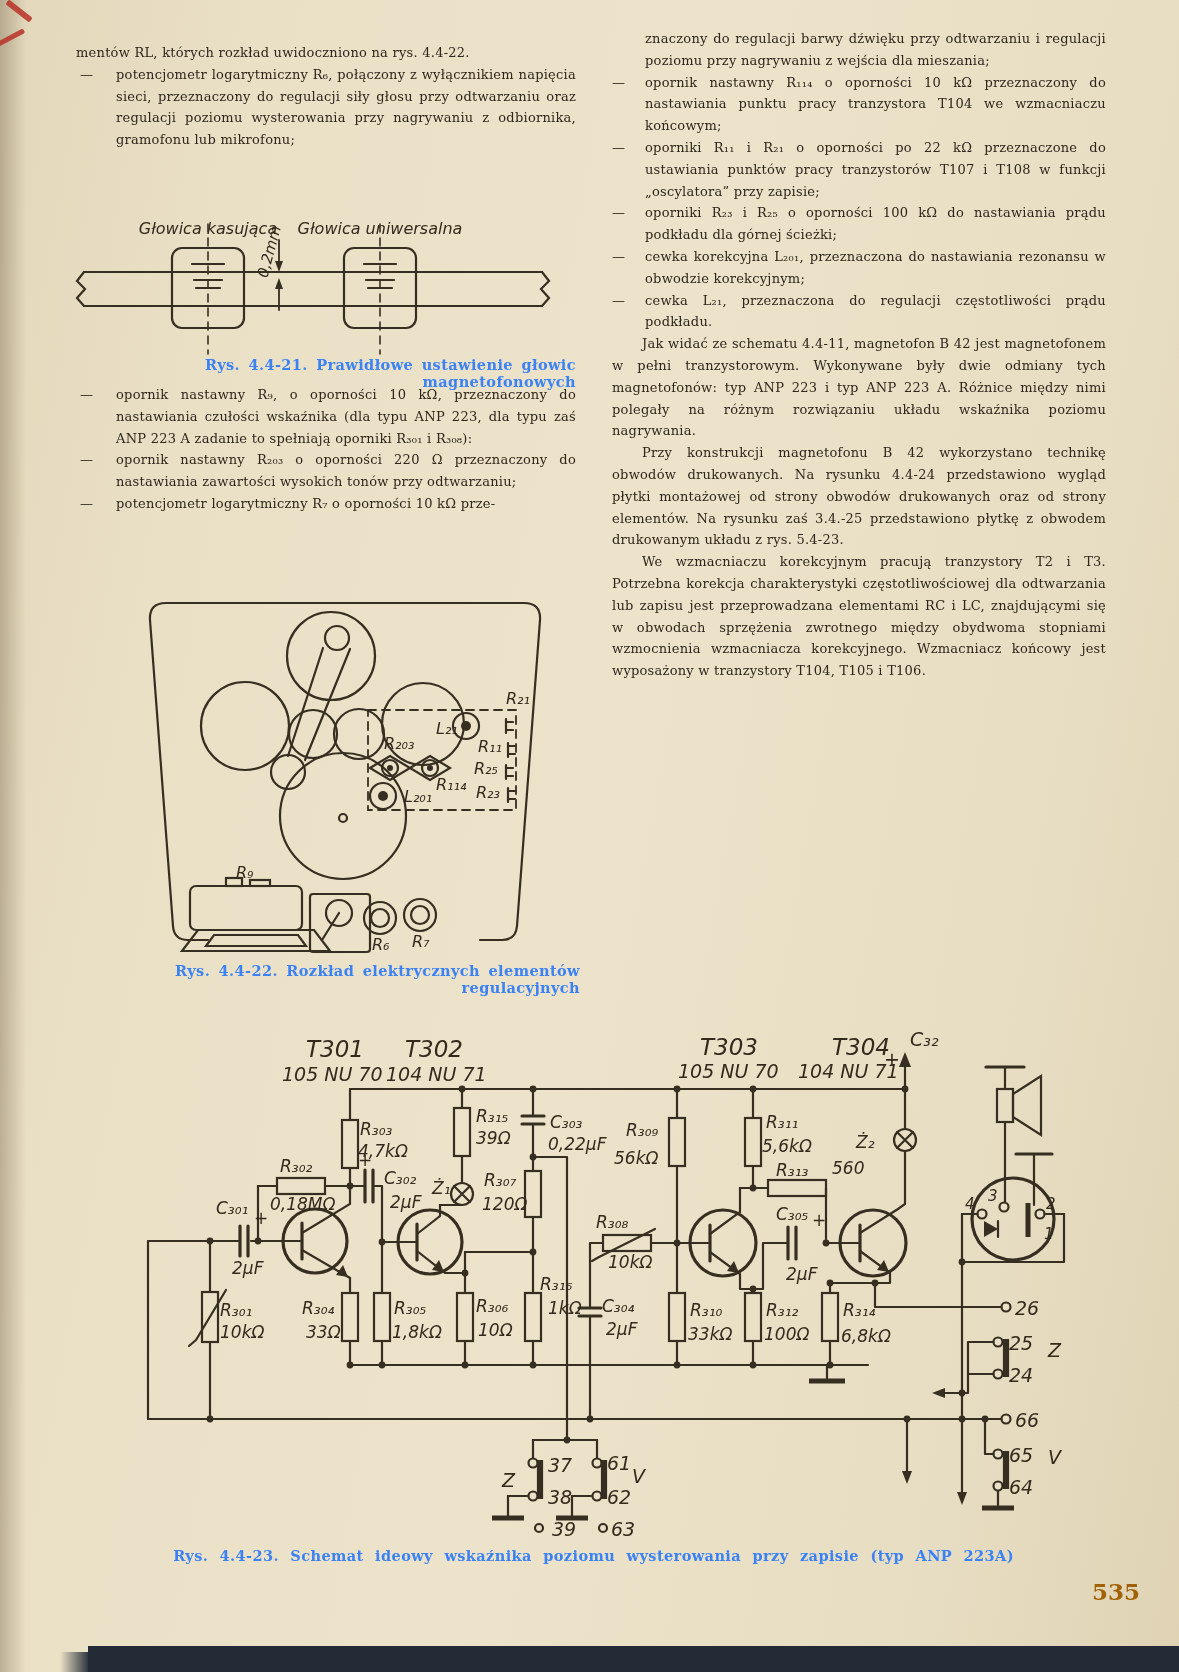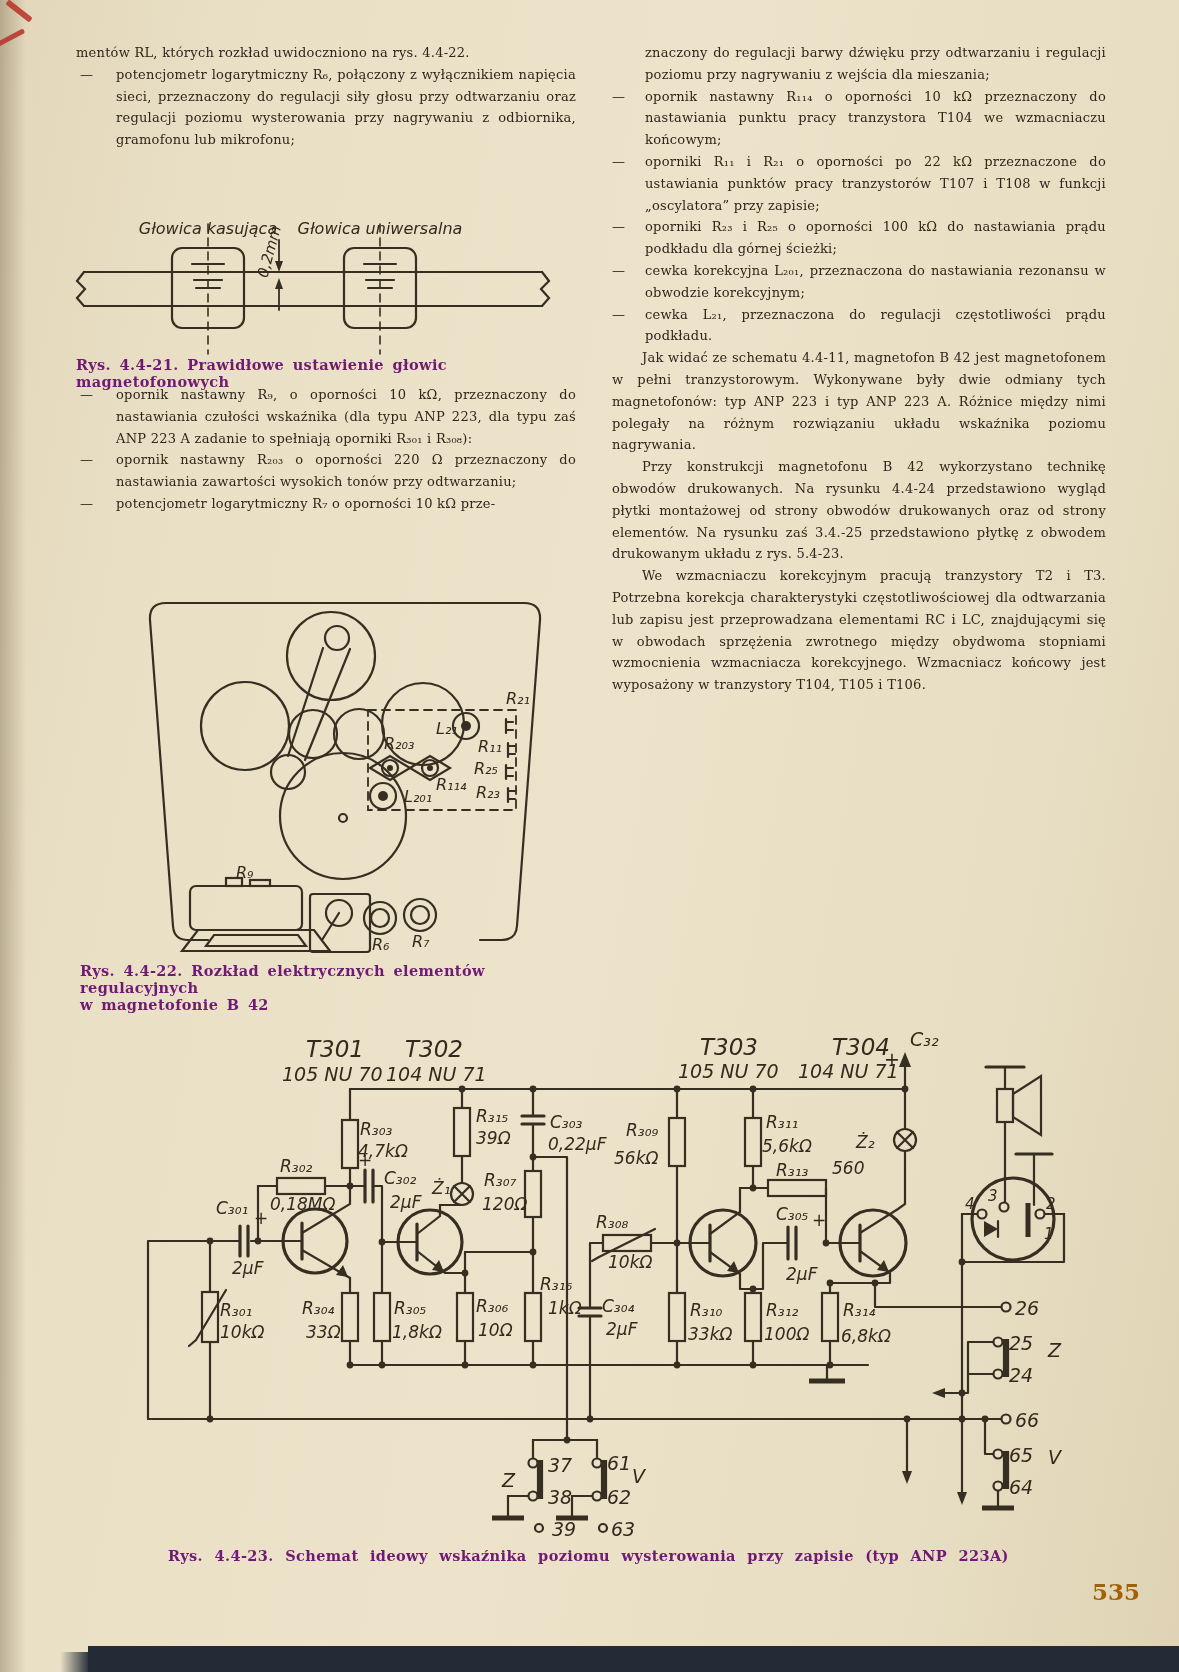--- a/index.html
+++ b/index.html
@@ -17,21 +17,21 @@
   .red-mark{background:#b8342a;opacity:.88;border-radius:2px}
   .col{font-size:13px;line-height:21.8px;letter-spacing:.25px;text-align:justify}
   .leftcol{left:76px;width:500px}
   .rightcol{left:612px;width:494px}
   .bullet{position:relative;padding-left:40px}
   .rightcol .bullet{padding-left:33px}
   .dash{position:absolute;left:4px;top:0}
   .rightcol .dash{left:0}
   .cont{margin-left:33px}
   .para{text-indent:30px}
-  .cap{font-weight:bold;font-size:14.5px;letter-spacing:.4px;word-spacing:3px;text-align:left;color:#701a75}
+  .cap{font-weight:bold;font-size:14.5px;letter-spacing:.4px;word-spacing:3px;text-align:right;color:#3b82f6}
   .cap23{word-spacing:6px}
   .pageno{font-weight:bold;font-size:23px;color:#a16207}
   svg{overflow:visible}
   svg *{vector-effect:none}
   .w{stroke:#372e22;stroke-width:2.2;fill:none;stroke-linecap:round}
   .w3{stroke:#372e22;stroke-width:3.2;fill:none;stroke-linecap:round}
   .thk{stroke:#372e22;stroke-width:6.2;fill:none}
   .thn{stroke:#372e22;stroke-width:5;fill:none}
   .dot{fill:#372e22;stroke:none}
   .blk{fill:#372e22;stroke:none}
@@ -94,21 +94,21 @@
     <span class="dash">—</span><span>opornik nastawny R₉, o oporności 10 kΩ, przeznaczony do nastawiania czułości wskaźnika (dla typu ANP 223, dla typu zaś ANP 223 A zadanie to spełniają oporniki R₃₀₁ i R₃₀₈):</span>
   </div>
   <div class="bullet">
     <span class="dash">—</span><span>opornik nastawny R₂₀₃ o oporności 220 Ω przeznaczony do nastawiania zawartości wysokich tonów przy odtwarzaniu;</span>
   </div>
   <div class="bullet">
     <span class="dash">—</span><span>potencjometr logarytmiczny R₇ o oporności 10 kΩ prze-</span>
   </div>
 </div>
 
-<div class="abs col rightcol" style="top:42px">
+<div class="abs col rightcol" style="top:28px">
   <div class="cont">znaczony do regulacji barwy dźwięku przy odtwarzaniu i regulacji poziomu przy nagrywaniu z wejścia dla mieszania;</div>
   <div class="bullet">
     <span class="dash">—</span><span>opornik nastawny R₁₁₄ o oporności 10 kΩ przeznaczony do nastawiania punktu pracy tranzystora T104 we wzmacniaczu końcowym;</span>
   </div>
   <div class="bullet">
     <span class="dash">—</span><span>oporniki R₁₁ i R₂₁ o oporności po 22 kΩ przeznaczone do ustawiania punktów pracy tranzystorów T107 i T108 w funkcji „oscylatora” przy zapisie;</span>
   </div>
   <div class="bullet">
     <span class="dash">—</span><span>oporniki R₂₃ i R₂₅ o oporności 100 kΩ do nastawiania prądu podkładu dla górnej ścieżki;</span>
   </div>
@@ -179,21 +179,20 @@
     <text class="fl" x="328" y="202">R₁₁₄</text>
     <text class="fl" x="368" y="210">R₂₃</text>
     <text class="fl" x="296" y="214">L₂₀₁</text>
     <text class="fl" x="128" y="290">R₉</text>
     <text class="fl" x="264" y="362">R₆</text>
     <text class="fl" x="304" y="359">R₇</text>
   </g>
 </svg>
 <div class="abs cap" style="left:80px;top:962px;width:500px">
   <div>Rys. 4.4-22. Rozkład elektrycznych elementów regulacyjnych</div>
-  <div>w magnetofonie B 42</div>
 </div>
 
 <svg class="abs" style="left:0;top:960px" width="1179" height="600" viewBox="0 0 1179 600">
   <g>
     <path class="w" d="M350,129 H905"></path>
     <path class="w" d="M350,129 V160 M350,208 V226"></path>
     <path class="w" d="M258,281 V226 H277 M325,226 H365 M373,226 H382 M382,226 V282 M382,282 H417 M382,282 V333 M382,381 V405"></path>
     <path class="w" d="M148,281 H240 M148,281 V459 M210,281 V332 M210,382 V459 M251,281 H302"></path>
     <path class="w" d="M350,381 V405"></path>
     <path class="w" d="M462,129 V148 M462,196 V223 M417,274 L440,256 V245 H462"></path>

